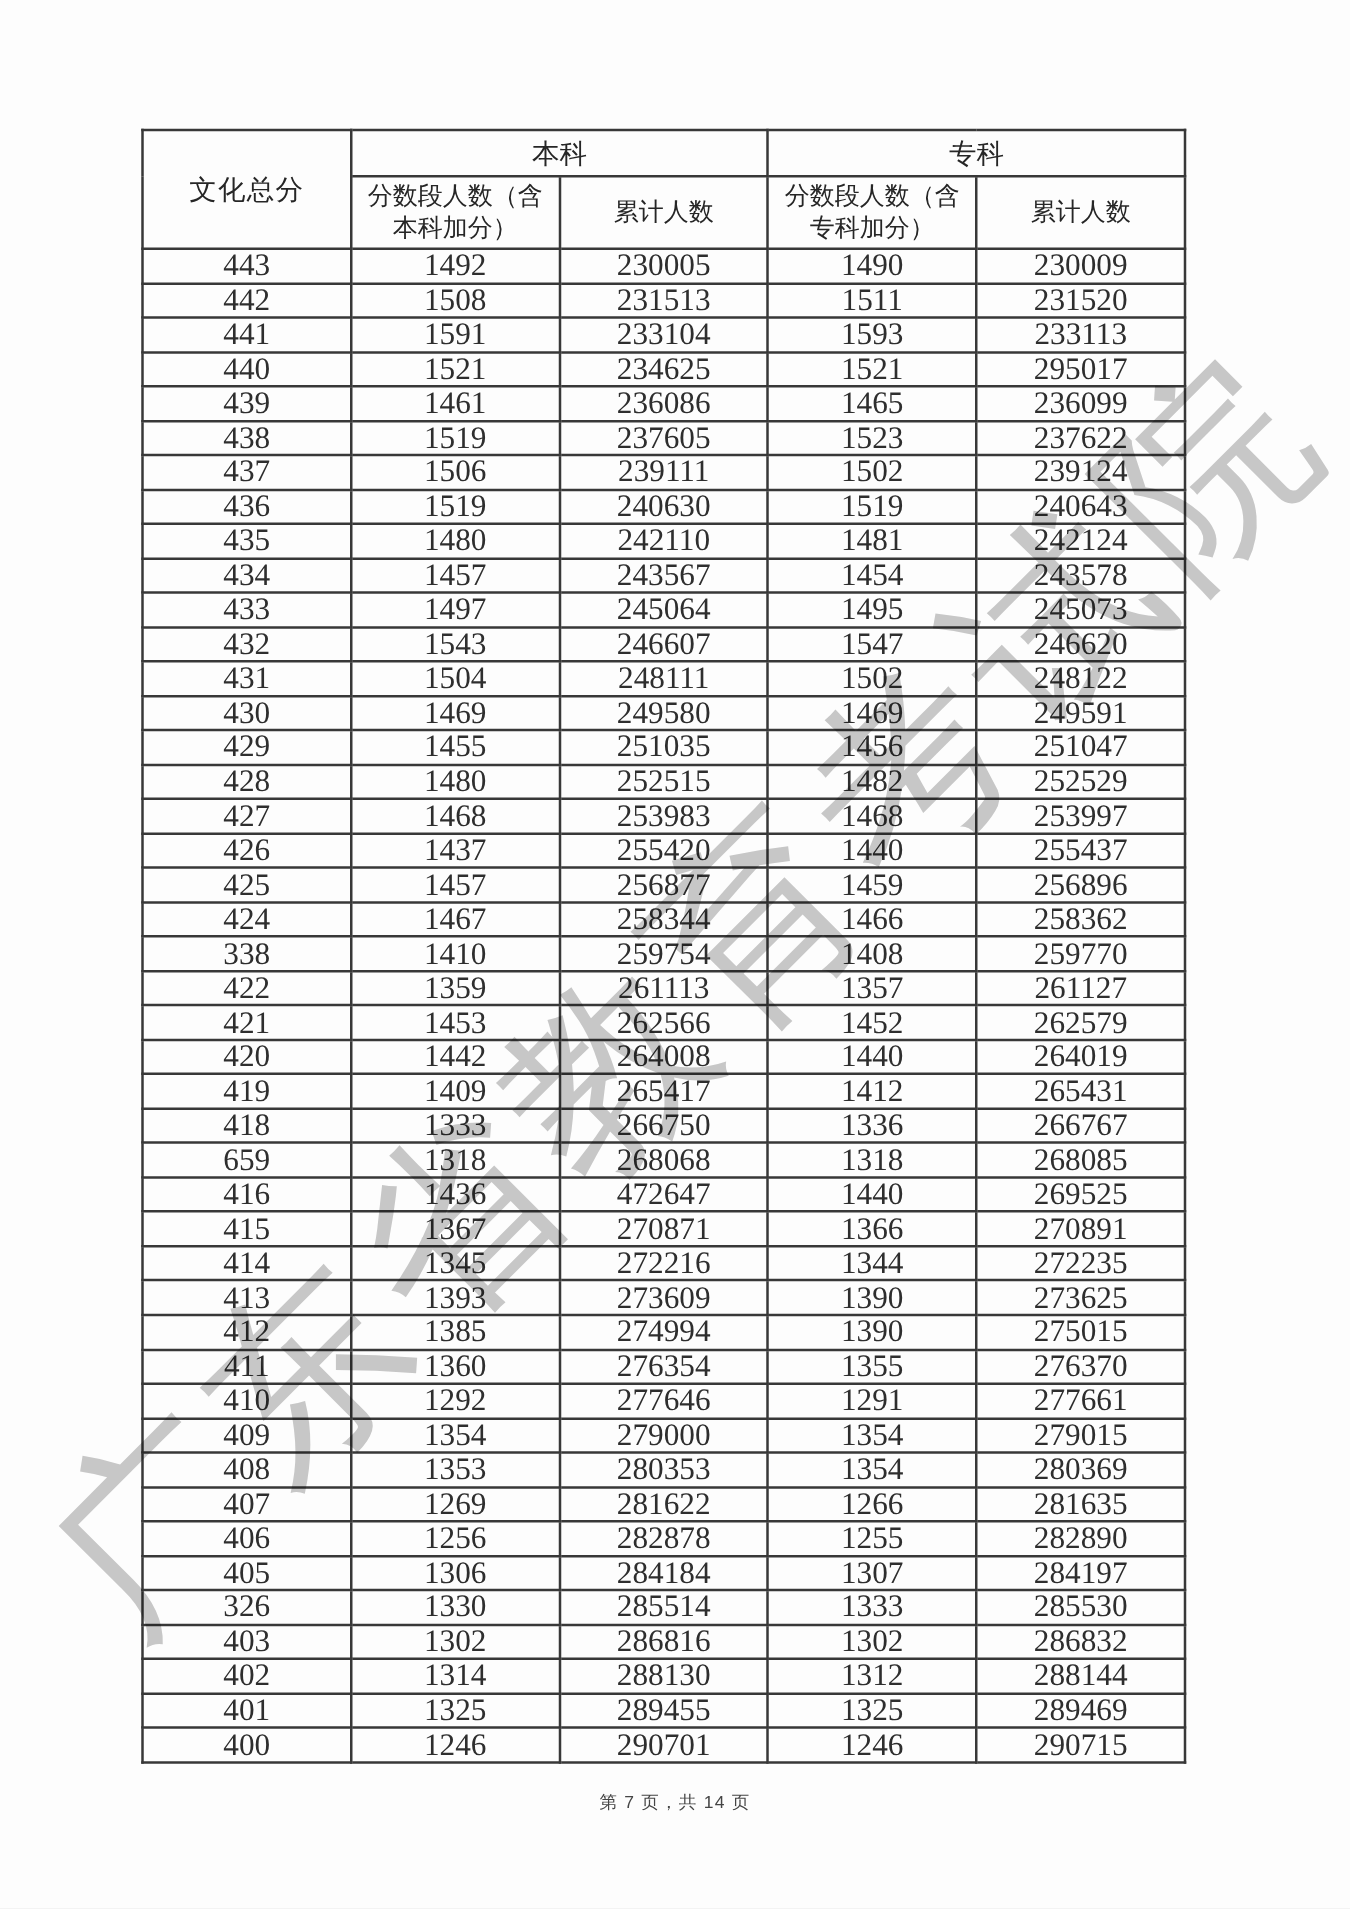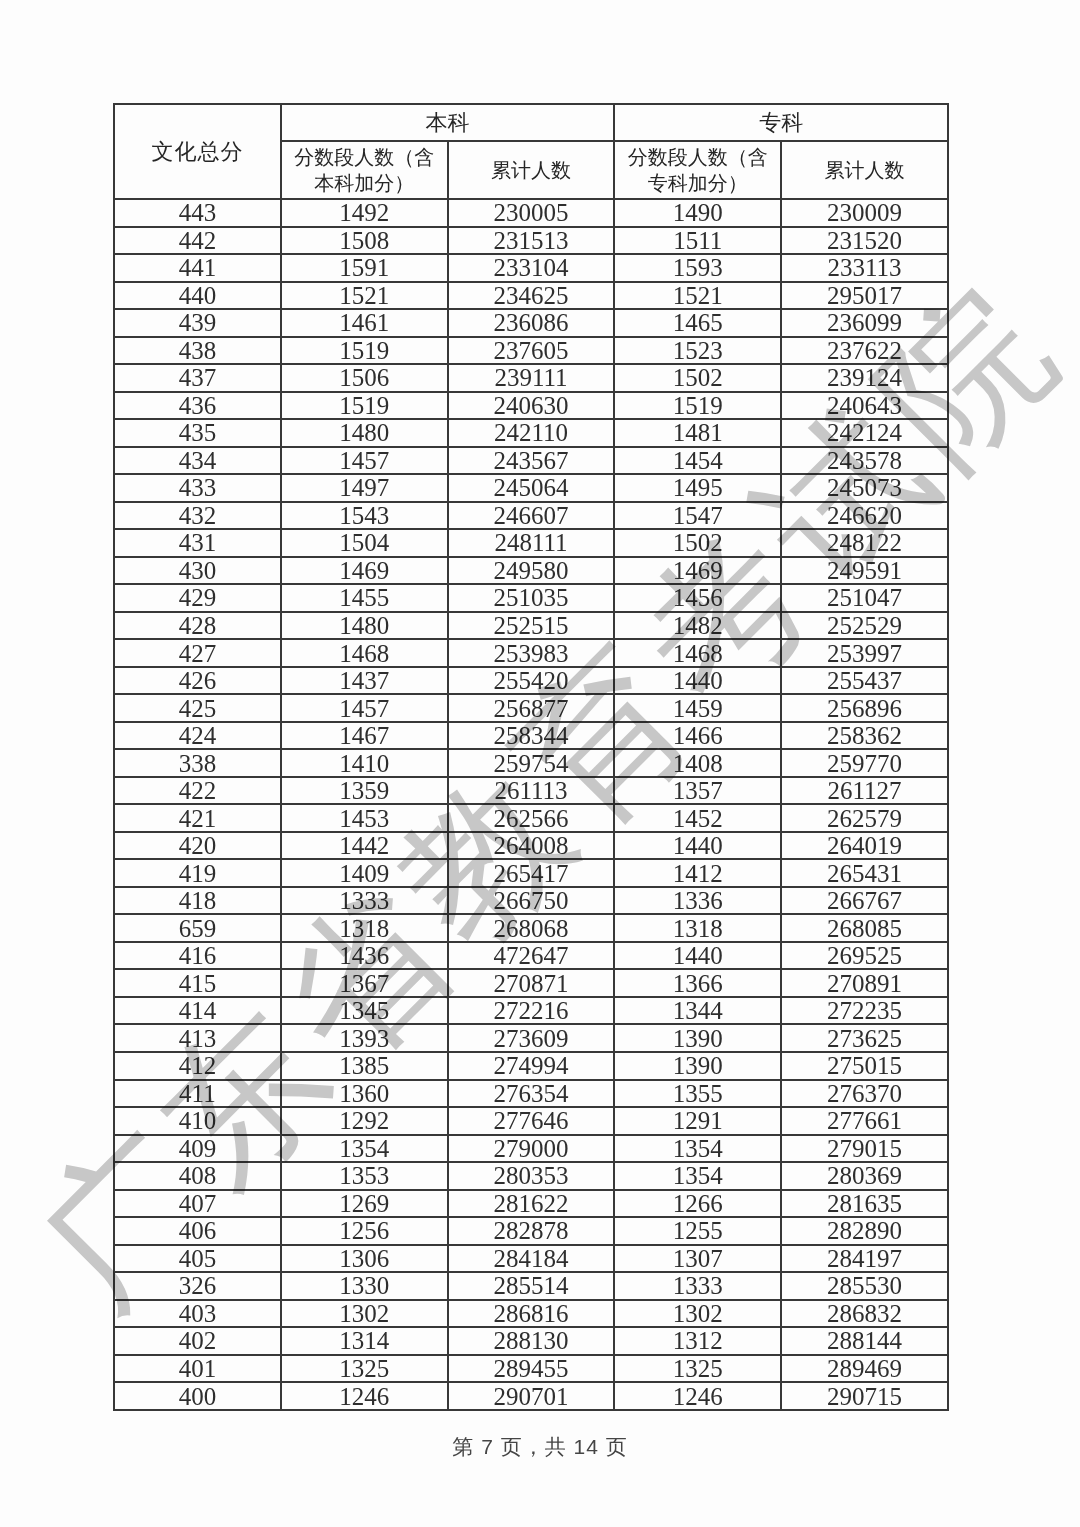--- a/index.html
+++ b/index.html
@@ -65,21 +65,21 @@
     mix-blend-mode:multiply;
     pointer-events:none;
     font-family:"Liberation Serif","DejaVu Serif",serif;
     z-index:5;
   }
   .footer{
     position:absolute;
     left:0;top:1433px;
     width:100%;
     text-align:center;
-    font-size:21px;
+    font-size:14px;
     letter-spacing:1px;
     color:var(--footer-text);
     font-family:"Liberation Sans","DejaVu Sans",sans-serif;
   }
 </style>
 </head>
 <body>
 
 <div class="page">
 

